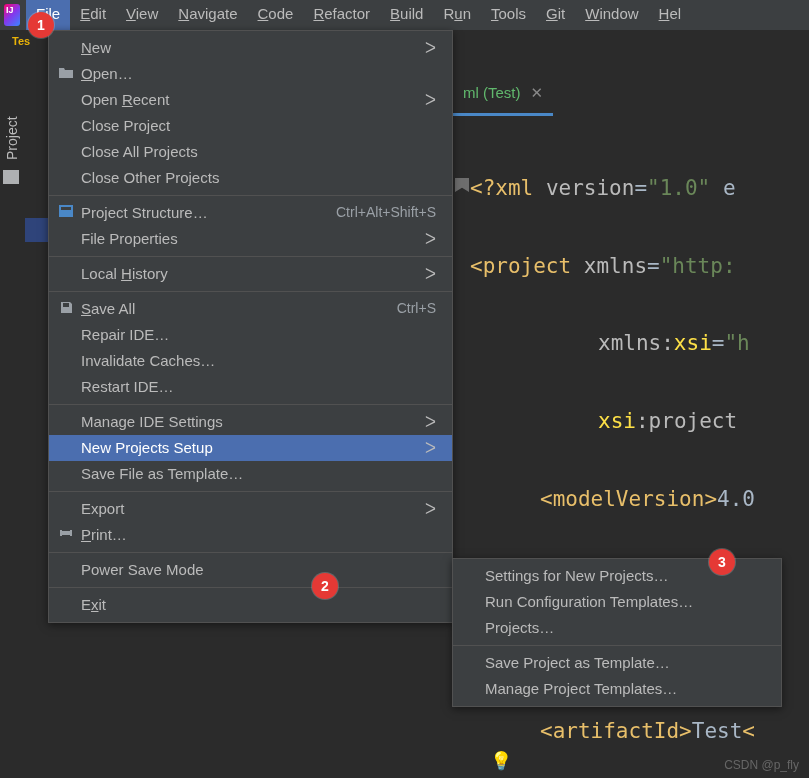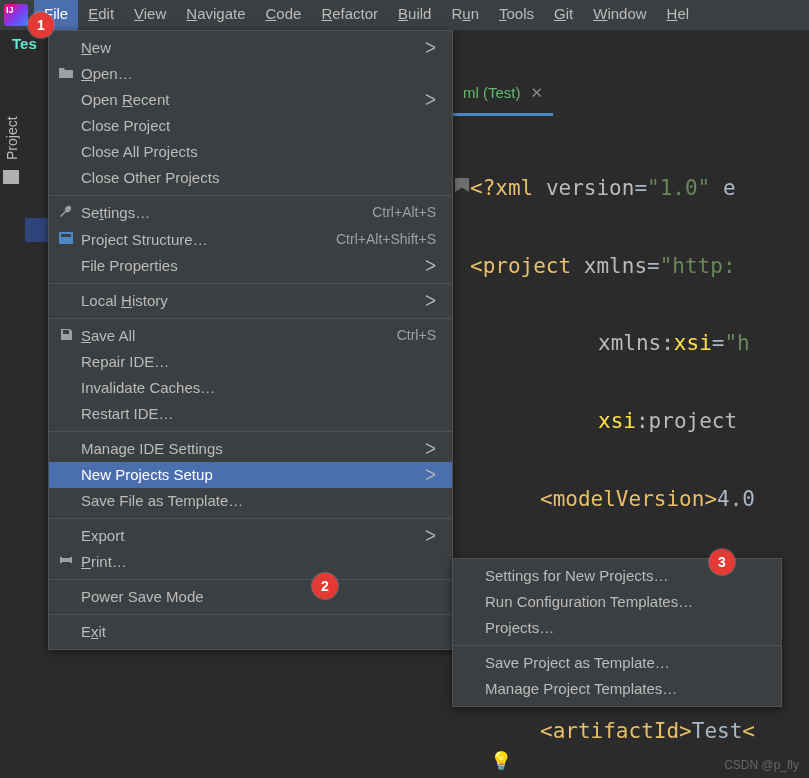--- a/index.html
+++ b/index.html
@@ -16,21 +16,21 @@
 
   
   .menubar {
     height: 30px;
     background: #3c3f41;
     display: flex;
     align-items: stretch;
     padding-left: 0;
   }
   .app-icon {
-    width: 24px; height: 22px;
+    width: 16px; height: 22px;
     margin: 4px 6px 0 4px;
     background: linear-gradient(135deg, #ff006e 0%, #8338ec 50%, #3a86ff 100%);
     border-radius: 3px;
     font-size: 9px; color: #fff;
     display:flex; align-items:flex-start; justify-content:flex-start;
     padding:1px 2px; font-weight:bold;
   }
   .menubar-item {
     padding: 5px 10px 0;
     cursor: default;
@@ -56,22 +56,22 @@
     white-space: nowrap;
   }
   .sidecol .folder-ic {
     position:absolute; left:3px; top:100px;
     width:16px;height:14px;background:#aeb0b2;
   }
   .tes {
     position: absolute;
     left: 12px; top: 35px;
     font-weight: bold;
-    color: #5eead4;
-    font-size:15px;
+    color: #eab308;
+    font-size:11px;
   }
 
   
   .tree-selected-stub {
     position:absolute;
     left:25px; top:218px;
     width:23px; height:24px;
     background:#2f447a;
   }
 
@@ -248,27 +248,20 @@
     <div class="item">
       <span class="icon"></span>
       <span class="label">Close All Projects</span>
     </div>
     <div class="item">
       <span class="icon"></span>
       <span class="label">Close Other Projects</span>
     </div>
     <div class="sep"></div>
     <div class="item">
-      <span class="icon"><svg width="16" height="16">
-          <path fill="#9aa0a6" d="M13 3a4 4 0 01-5 5L3 13l-1-1 5-5a4 4 0 015-5z"></path>
-        </svg></span>
-      <span class="label">Se<u>t</u>tings…</span>
-      <span class="shortcut">Ctrl+Alt+S</span>
-    </div>
-    <div class="item">
       <span class="icon"><svg width="16" height="14">
           <rect fill="#4a88c7" x="1" y="1" width="14" height="12"></rect>
           <rect fill="#3c3f41" x="3" y="3" width="10" height="3"></rect>
         </svg></span>
       <span class="label">Project Structure…</span>
       <span class="shortcut">Ctrl+Alt+Shift+S</span>
     </div>
     <div class="item">
       <span class="icon"></span>
       <span class="label">File Properties</span>

